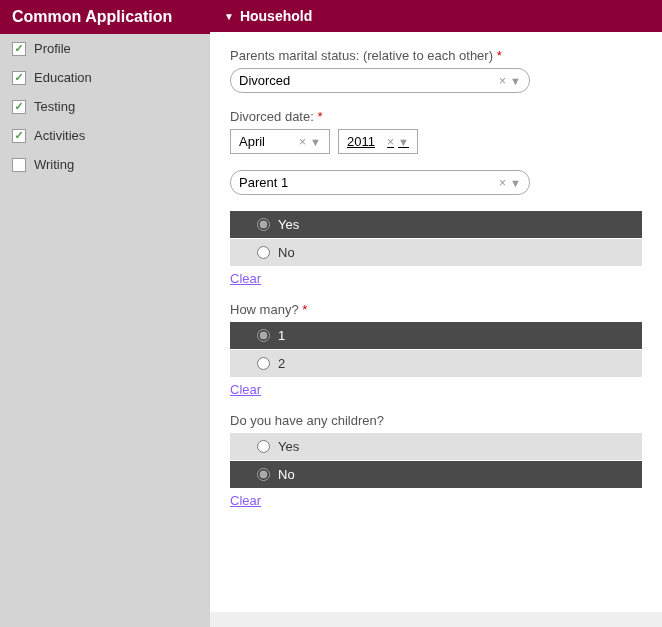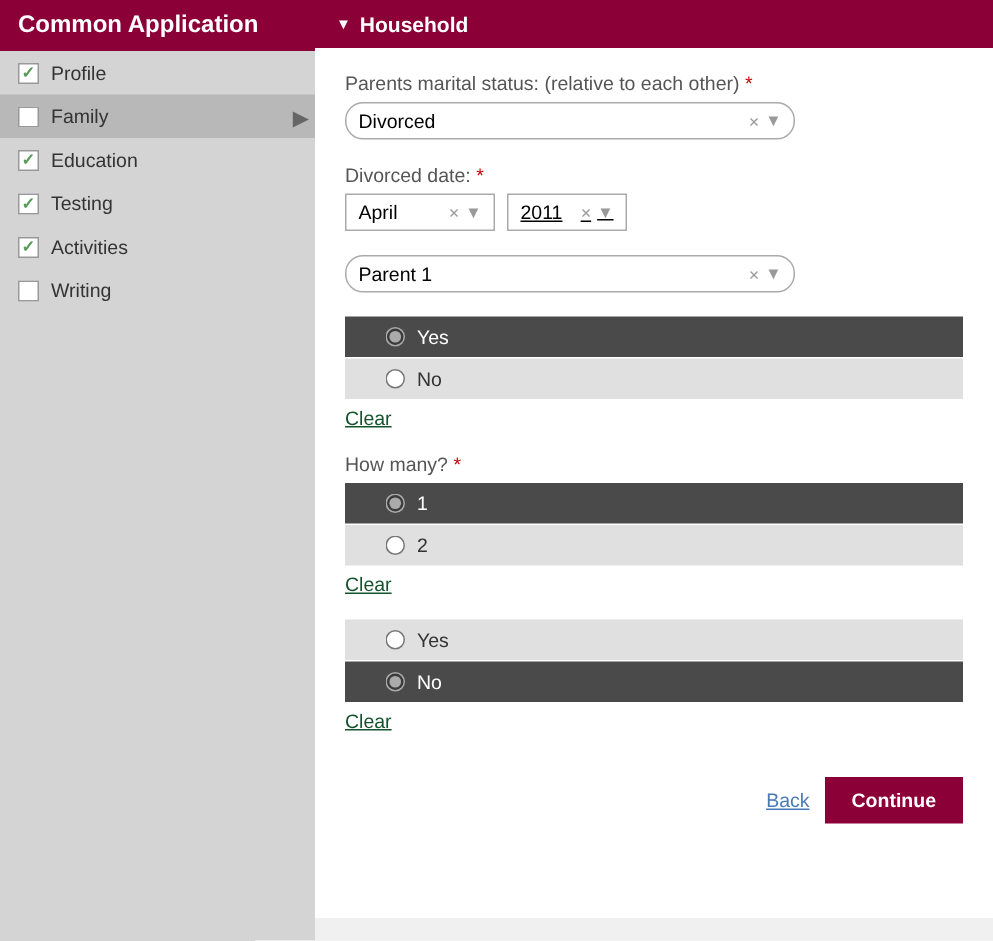--- a/index.html
+++ b/index.html
@@ -35,43 +35,38 @@
     .select-box.month { min-width: 100px; }
     .select-box.year { min-width: 80px; text-decoration: underline; }
 
     
     .radio-group { margin-top: 4px; }
     .radio-option { display: flex; align-items: center; padding: 6px 27px; margin-bottom: 1px; font-size: 13px; cursor: pointer; }
     .radio-option.selected { background: #4a4a4a; color: white; }
     .radio-option.unselected { background: #e0e0e0; color: #333; }
     .radio-option input[type="radio"] { margin-right: 8px; accent-color: #aaa; }
 
-    .clear-link { color: #14532d; text-decoration: underline; cursor: pointer; font-size: 13px; margin-top: 4px; display: inline-block; }
+    .clear-link { color: #8b5cf6; text-decoration: underline; cursor: pointer; font-size: 13px; margin-top: 4px; display: inline-block; }
 
     .question-label { color: #555; margin-bottom: 5px; font-size: 13px; }
 
     
     .footer-buttons { display: flex; justify-content: flex-end; align-items: center; gap: 10px; padding: 14px 0 4px 0; }
     .back-link { color: #4a7ab5; text-decoration: underline; cursor: pointer; font-size: 13px; }
     .continue-btn { background: #8b0037; color: white; border: none; padding: 8px 18px; font-size: 13px; font-weight: bold; cursor: pointer; }
   </style>
 </head>
 <body>
 
 <div class="sidebar">
   <div class="sidebar-header">Common Application</div>
   <div id="sidebar-items">
       <div class="sidebar-item">
         <div class="checkbox checked"></div>
         <span>Profile</span>
-      </div>
-      <div class="sidebar-item active">
-        <div class="checkbox"></div>
-        <span>Family</span>
-        <span class="arrow">▶</span>
       </div>
       <div class="sidebar-item">
         <div class="checkbox checked"></div>
         <span>Education</span>
       </div>
       <div class="sidebar-item">
         <div class="checkbox checked"></div>
         <span>Testing</span>
       </div>
       <div class="sidebar-item">
@@ -157,32 +152,29 @@
         </div>
         <div class="radio-option unselected">
           <input type="radio" name="how_many" style="">
           <span>2</span>
         </div>
       </div>
       <a class="clear-link">Clear</a>
     </div>
 
     <div class="field-group">
+      <div class="question-label">Do you have any children?</div>
       <div class="radio-group">
         <div class="radio-option unselected">
           <input type="radio" name="children" style="">
           <span>Yes</span>
         </div>
         <div class="radio-option selected">
           <input type="radio" name="children" checked="" style="">
           <span>No</span>
         </div>
       </div>
       <a class="clear-link">Clear</a>
     </div>
 
-    <div class="footer-buttons">
-      <a class="back-link">Back</a>
-      <button class="continue-btn">Continue</button>
-    </div>
 
   </div>
 </div>
 
 </body></html>

